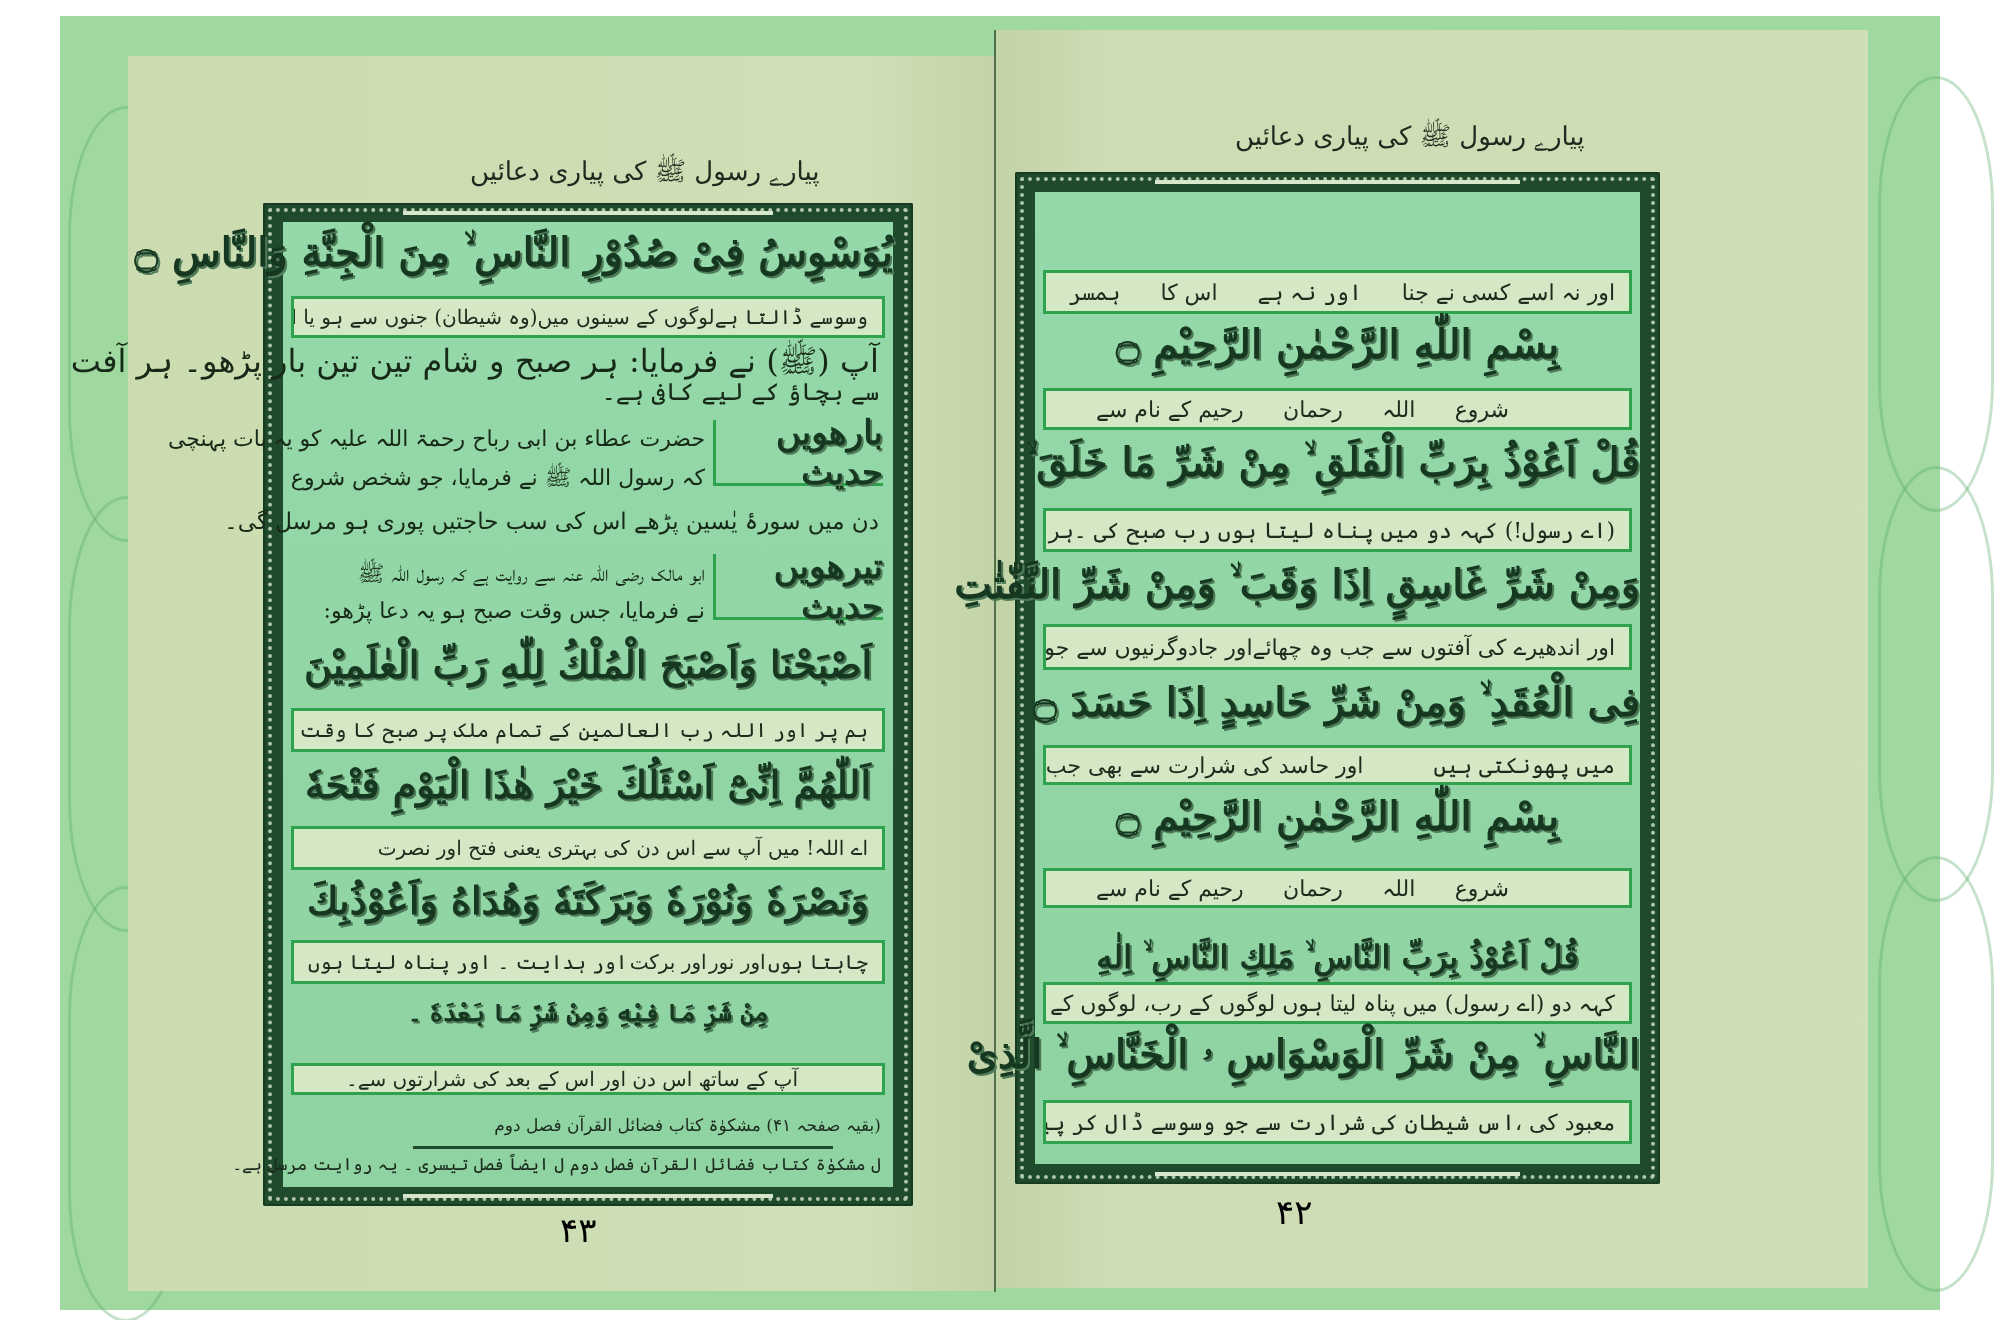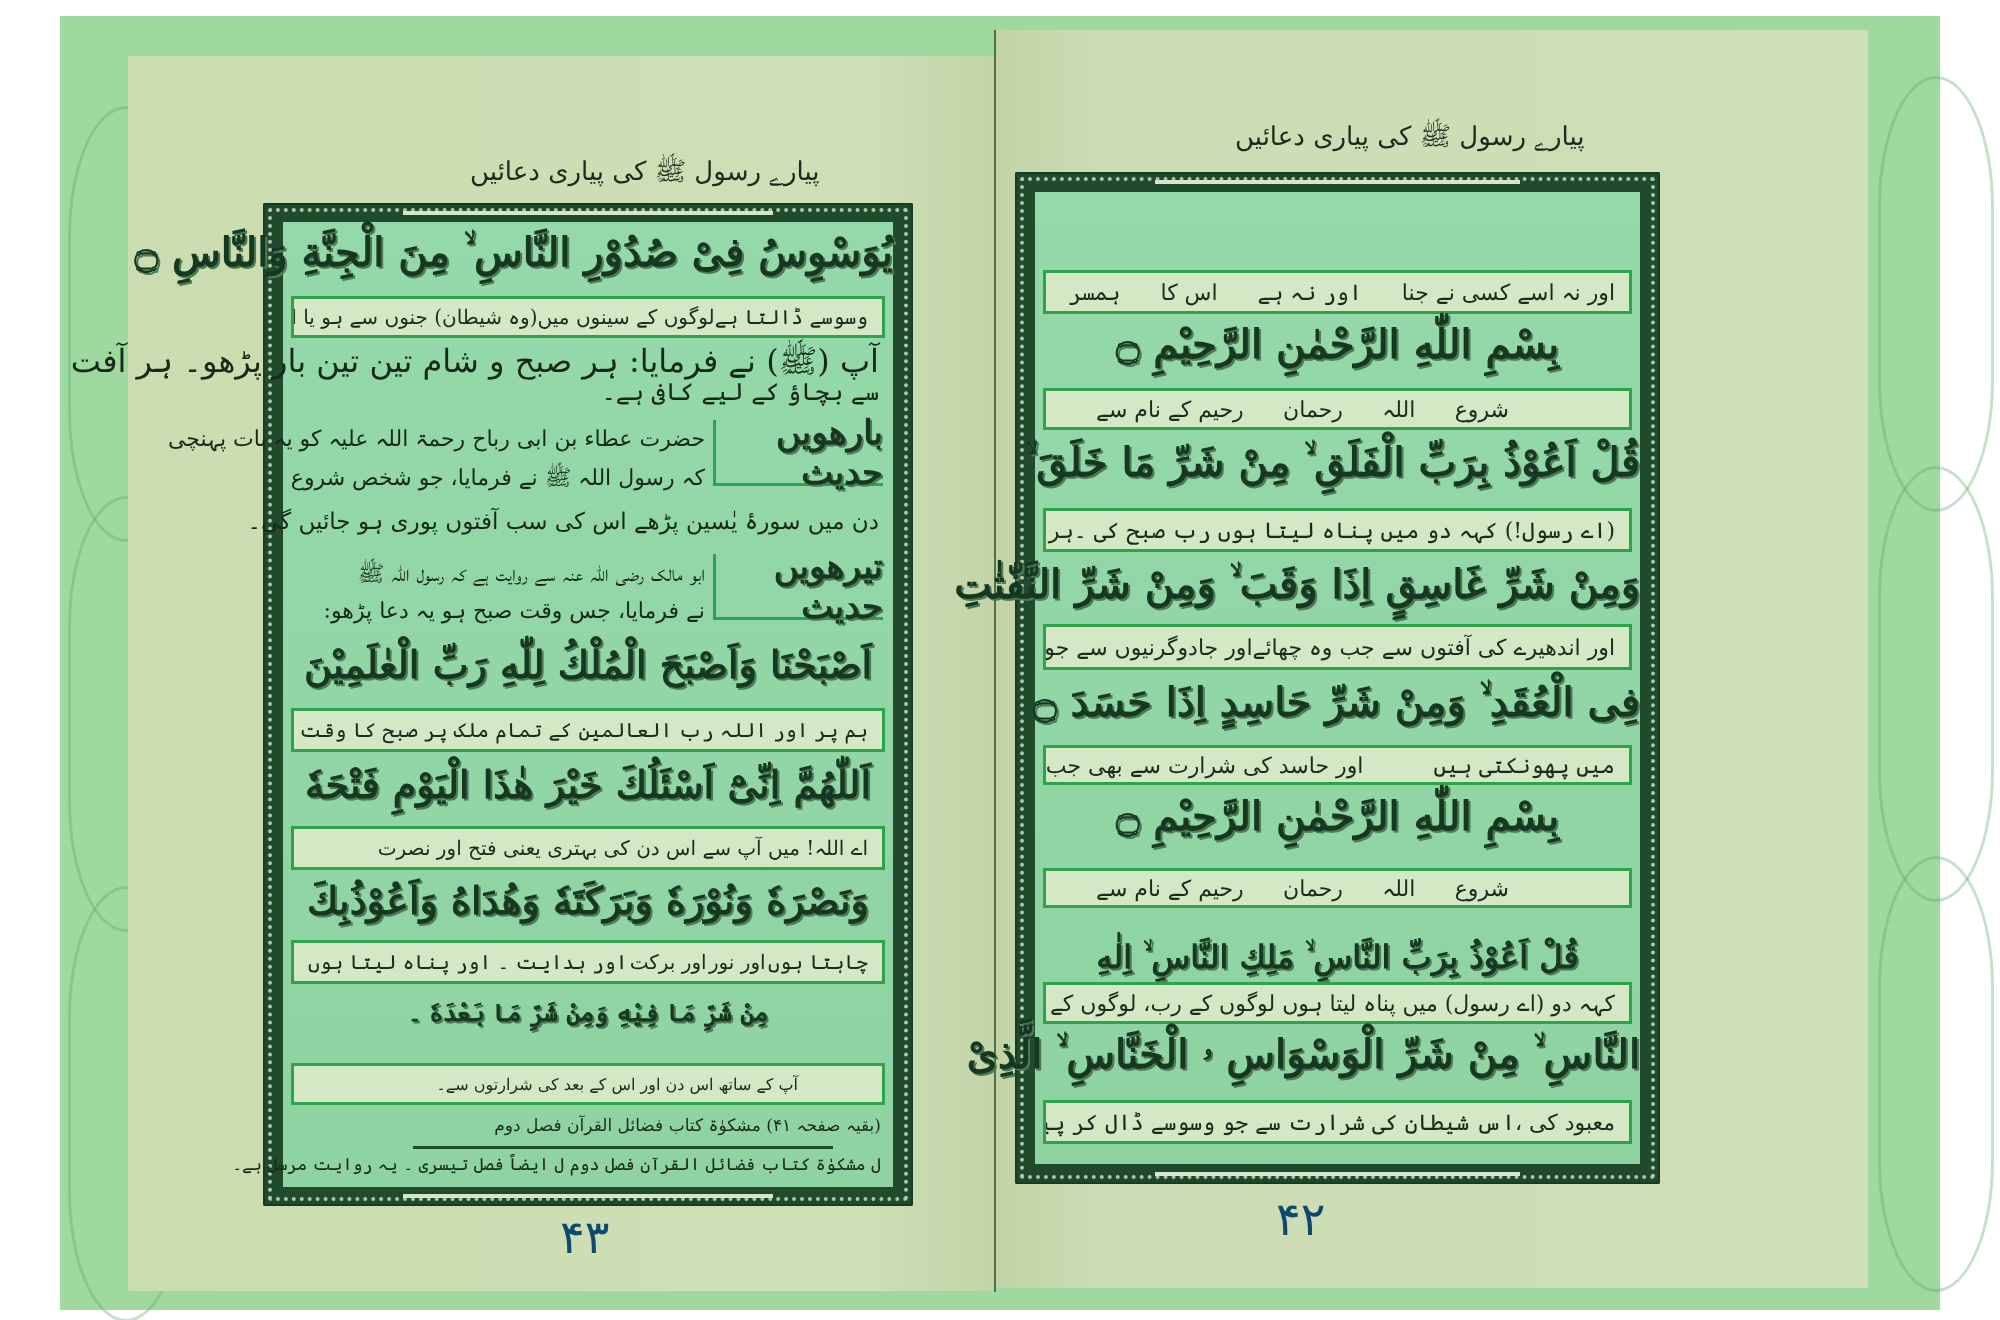--- a/index.html
+++ b/index.html
@@ -25,21 +25,21 @@
   .tbox{position:absolute;background:#d4e8c6;border:3px solid #2fa24e;box-sizing:border-box;
         direction:rtl;font-family:"DejaVu Serif",serif;color:#1b2b1c;font-size:22px;
         display:flex;align-items:center;justify-content:space-between;padding:0 14px;white-space:nowrap;overflow:hidden;}
   .tbox span{display:inline-block;}
   .ur{position:absolute;direction:rtl;font-family:"DejaVu Serif",serif;color:#172a18;font-size:25px;white-space:nowrap;}
   .hbox{position:absolute;border-left:3px solid #2fa24e;border-bottom:3px solid #2fa24e;box-sizing:border-box;
         display:flex;align-items:center;justify-content:center;direction:rtl;
         font-family:"DejaVu Serif",serif;font-weight:bold;font-size:34px;color:#163820;text-shadow:2px 2px 0 #4e7a58;}
   .fn{position:absolute;direction:rtl;font-family:"DejaVu Serif",serif;color:#1b2b1c;font-size:17px;white-space:nowrap;}
   .fn-rule{position:absolute;height:3px;background:#1f4a2c;}
-  .pagenum{position:absolute;font-family:"DejaVu Serif",serif;font-size:46px;color:#0c4a6e;}
+  .pagenum{position:absolute;font-family:"DejaVu Serif",serif;font-size:34px;color:#000000;}
 </style>
 </head>
 <body>
 
 <div class="cover">
   <div class="cover-pattern" style="left:8px;top:90px;width:110px;height:430px;"></div>
   <div class="cover-pattern" style="left:8px;top:480px;width:110px;height:430px;"></div>
   <div class="cover-pattern" style="left:8px;top:870px;width:110px;height:430px;"></div>
   <div class="cover-pattern" style="left:1818px;top:60px;width:110px;height:430px;"></div>
   <div class="cover-pattern" style="left:1818px;top:450px;width:110px;height:430px;"></div>
@@ -67,21 +67,21 @@
     <span>لوگوں کے سینوں میں</span>
     <span>(وہ شیطان) جنوں سے ہو یا انسانوں سے</span>
   </div>
 
   <div class="ur" style="right:14px;top:120px;font-size:32px;">آپ (ﷺ) نے فرمایا: ہر صبح و شام تین تین بار پڑھو۔ ہر آفت</div>
   <div class="ur" style="right:14px;top:156px;font-size:24px;">سے بچاؤ کے لیے کافی ہے۔</div>
 
   <div class="hbox" style="right:10px;top:198px;width:170px;height:66px;">بارھویں حدیث</div>
   <div class="ur" style="right:188px;top:204px;font-size:22px;">حضرت عطاء بن ابی رباح رحمۃ اللہ علیہ کو یہ بات پہنچی</div>
   <div class="ur" style="right:188px;top:242px;font-size:22px;">کہ رسول اللہ ﷺ نے فرمایا، جو شخص شروع</div>
-  <div class="ur" style="right:14px;top:286px;font-size:23px;">دن میں سورۂ یٰسین پڑھے اس کی سب آفتوں پوری ہو جائیں گی۔</div>
+  <div class="ur" style="right:14px;top:286px;font-size:23px;">دن میں سورۂ یٰسین پڑھے اس کی سب حاجتیں پوری ہو مرسل گی۔</div>
 
   <div class="hbox" style="right:10px;top:332px;width:170px;height:66px;margin-left:12px;">تیرھویں حدیث</div>
   <div class="ur" style="right:188px;top:338px;font-size:22px;">ابو مالک رضی اللہ عنہ سے روایت ہے کہ رسول اللہ ﷺ</div>
   <div class="ur" style="right:188px;top:376px;font-size:22px;">نے فرمایا، جس وقت صبح ہو یہ دعا پڑھو:</div>
 
   <div class="ar" style="top:420px;font-size:38px;">اَصْبَحْنَا وَاَصْبَحَ الْمُلْكُ لِلّٰهِ رَبِّ الْعٰلَمِيْنَ</div>
   <div class="tbox" style="left:8px;right:8px;top:486px;height:44px;font-size:20px;justify-content:flex-start;">
     <span>ہم پر اور اللہ رب العالمین کے تمام ملک پر صبح کا وقت داخل ہوا</span>
   </div>
 
@@ -92,21 +92,21 @@
 
   <div class="ar" style="top:656px;font-size:38px;">وَنَصْرَهٗ وَنُوْرَهٗ وَبَرَكَتَهٗ وَهُدَاهُ وَاَعُوْذُبِكَ</div>
   <div class="tbox" style="left:8px;right:8px;top:718px;height:44px;font-size:20px;">
     <span>چاہتا ہوں</span>
     <span>اور نور</span>
     <span>اور برکت</span>
     <span>اور ہدایت ۔ اور پناہ لیتا ہوں</span>
   </div>
 
   <div class="ar" style="top:776px;font-size:24px;">مِنْ شَرِّ مَا فِيْهِ وَمِنْ شَرِّ مَا بَعْدَهٗ ۔</div>
-  <div class="tbox" style="left:8px;right:8px;top:841px;height:42px;font-size:16px;justify-content:flex-start;">
+  <div class="tbox" style="left:8px;right:8px;top:841px;height:32px;font-size:20px;justify-content:flex-start;">
     <span style="margin-right:70px;">آپ کے ساتھ اس دن اور اس کے بعد کی شرارتوں سے۔</span>
   </div>
 
   <div class="fn" style="right:12px;top:893px;">(بقیہ صفحہ ۴۱) مشکوٰۃ کتاب فضائل القرآن فصل دوم</div>
   <div class="fn-rule" style="right:60px;top:924px;width:420px;"></div>
   <div class="fn" style="right:12px;top:932px;">ل مشکوٰۃ کتاب فضائل القرآن فصل دوم   ل ایضاً فصل تیسری ۔ یہ روایت مرسل ہے۔</div>
 </div>
 
 <div class="pagenum" style="left:560px;top:1210px;">۴۳</div>
 

